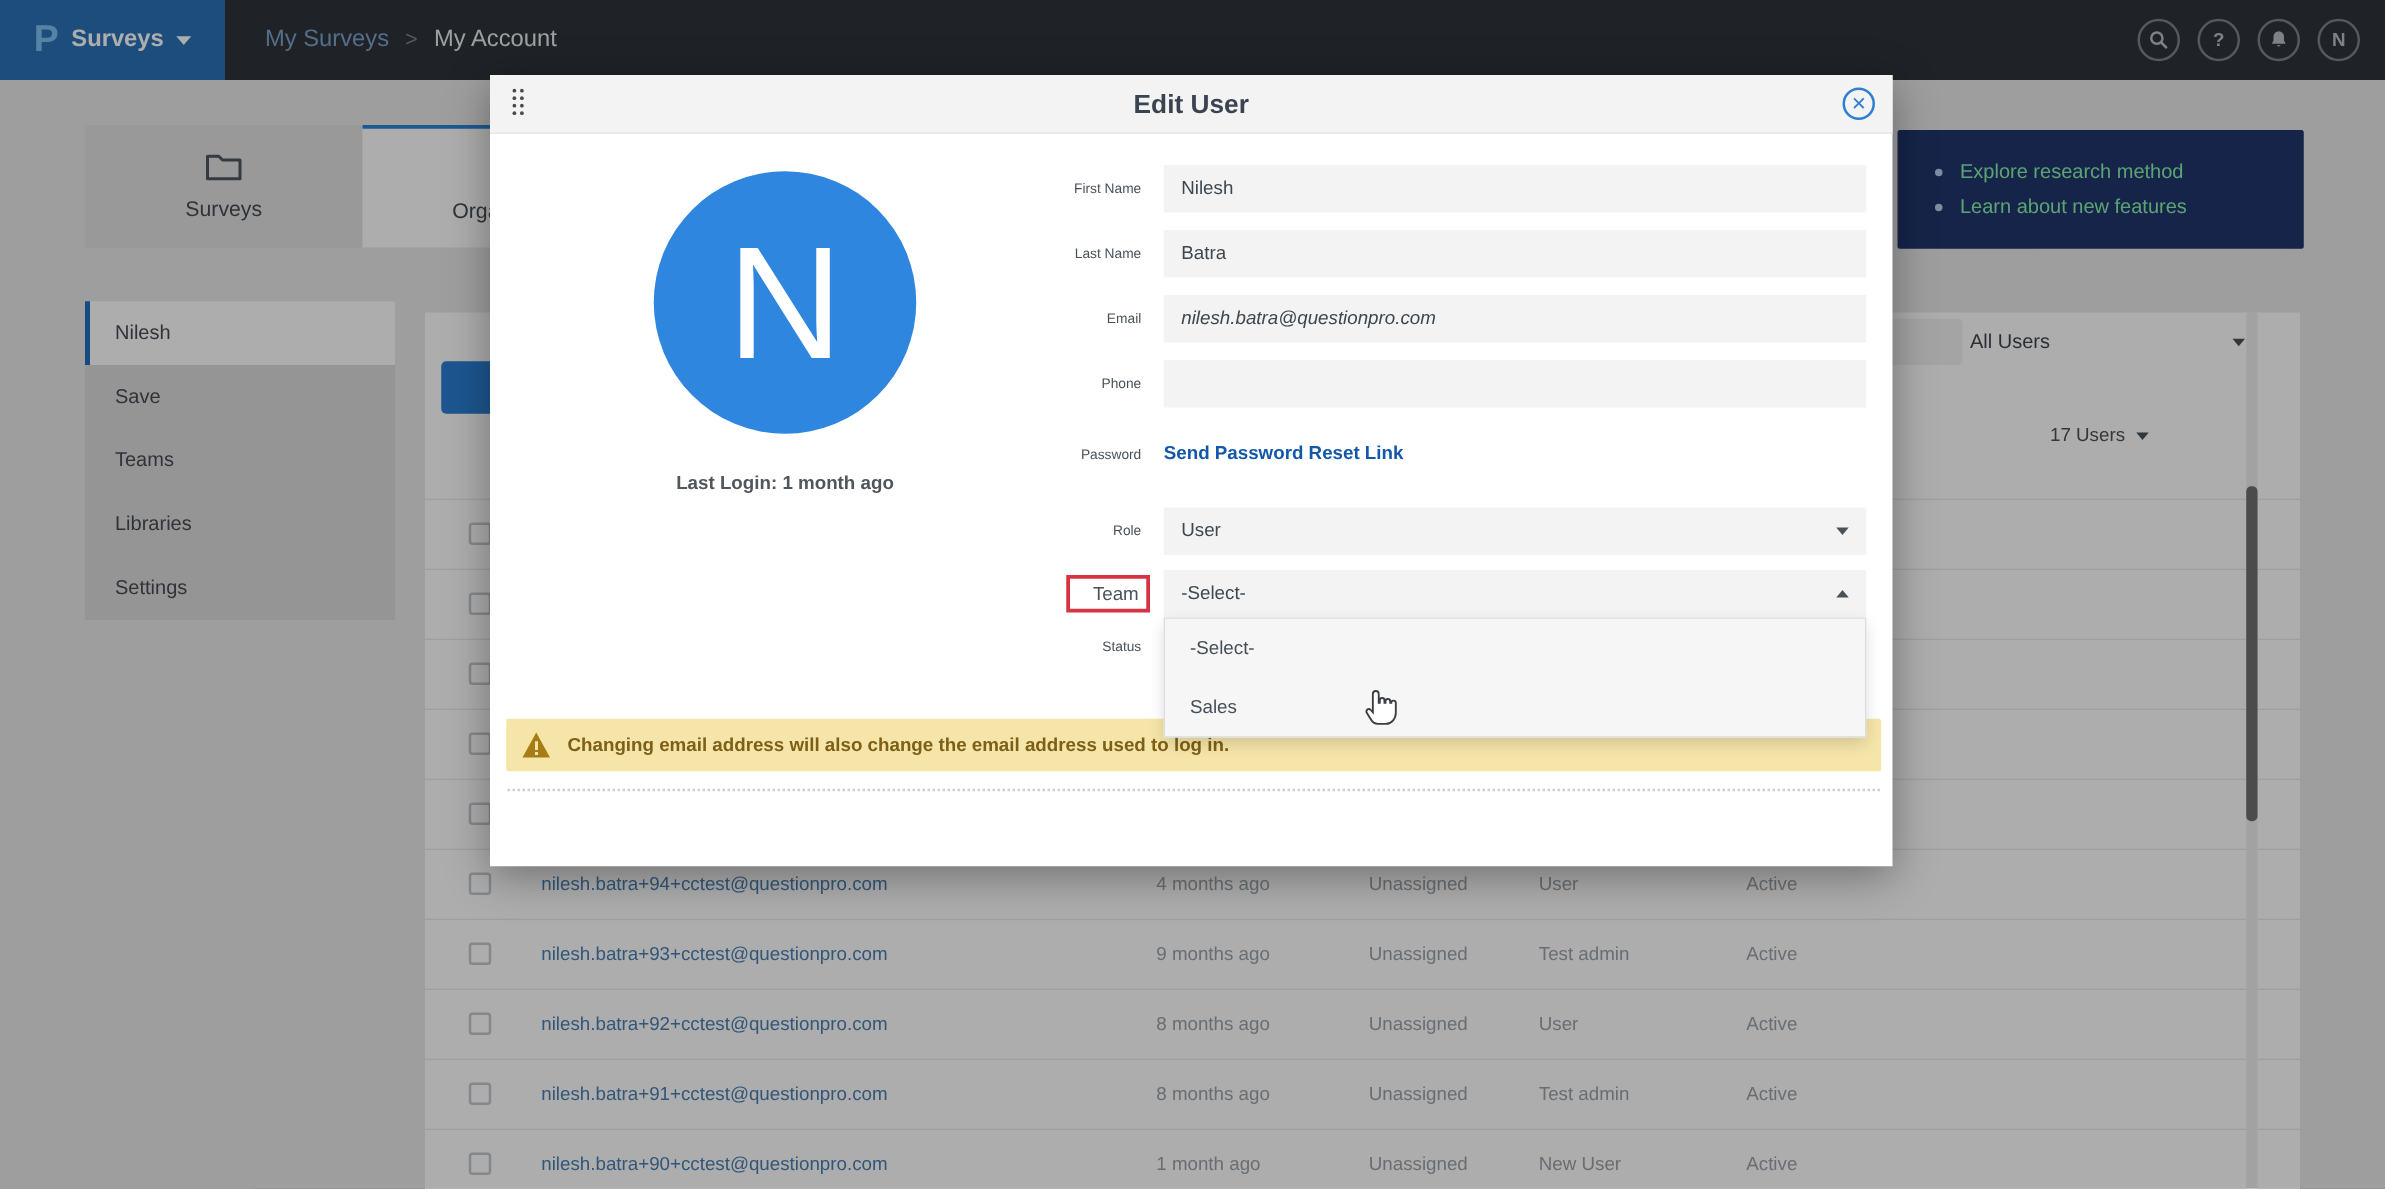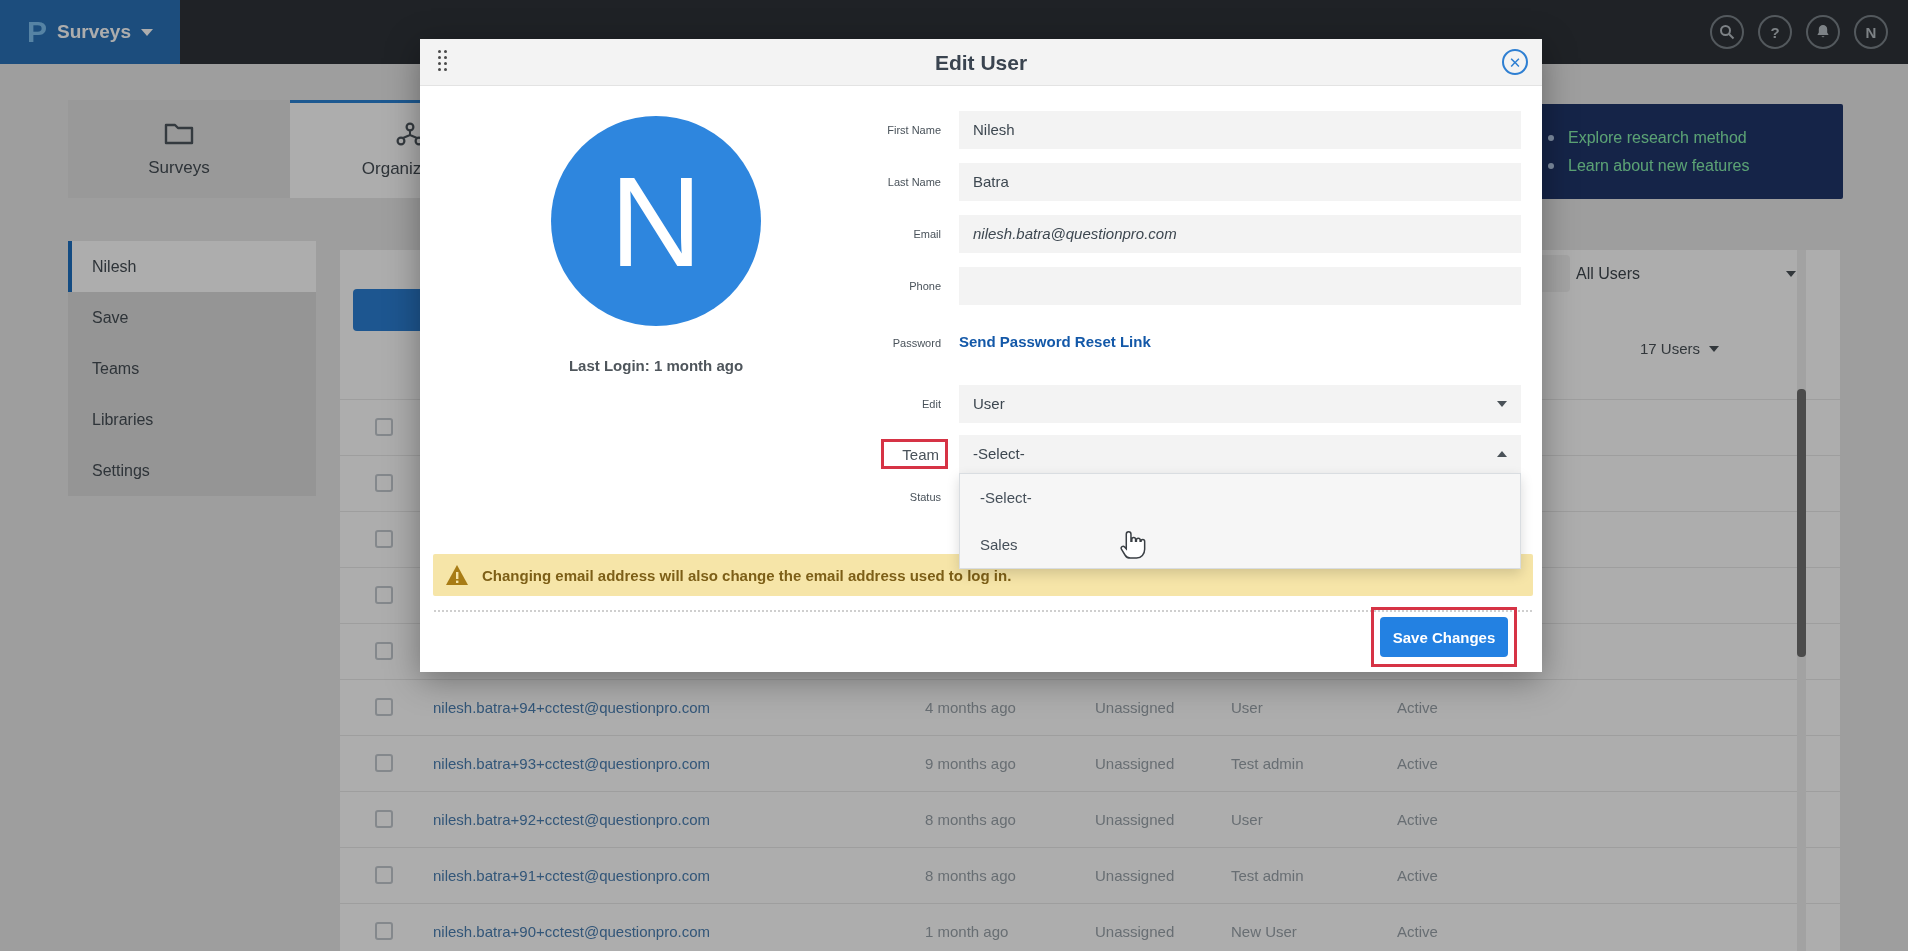--- a/index.html
+++ b/index.html
@@ -55,22 +55,22 @@
   .sb-thumb{position:absolute;left:1457px;top:139px;width:9px;height:268px;background:#6f6f6f;border-radius:4px;cursor:pointer;}
 
   
   .promo{position:absolute;left:1518px;top:104px;width:325px;height:95px;background:#20356b;border-radius:2px;
          box-sizing:border-box;padding:20px 0 0 30px;}
   .promo-line{display:flex;align-items:center;gap:14px;color:#86efac;font-size:16px;line-height:28px;cursor:pointer;}
   .dot{width:6px;height:6px;border-radius:50%;background:#b9cfec;flex:none;}
 
   
   .overlay{position:absolute;left:0;top:0;width:1908px;height:951px;background:rgba(0,0,0,0.32);z-index:40;}
-  .modal{position:absolute;left:392px;top:39px;width:1122px;height:633px;background:#ffffff;z-index:50;
-         box-shadow:0 8px 32px rgba(0,0,0,0.35);margin-left:28px;}
+  .modal{position:absolute;left:392px;top:60px;width:1122px;height:633px;background:#ffffff;z-index:50;
+         box-shadow:0 8px 32px rgba(0,0,0,0.35);}
   .m-header{position:absolute;left:0;top:0;width:100%;height:47px;background:#f3f3f3;border-bottom:1px solid #e3e3e3;box-sizing:border-box;}
   .m-title{position:absolute;left:0;width:100%;text-align:center;line-height:47px;font-size:21px;font-weight:700;color:#3a4450;}
   .handle{position:absolute;left:18px;top:11px;display:grid;grid-template-columns:3px 3px;grid-gap:3px;cursor:grab;}
   .handle i{width:3px;height:3px;background:#4a4a4a;border-radius:50%;}
   .m-close{position:absolute;right:14px;top:10px;width:26px;height:26px;border:2px solid #2e7fd2;border-radius:50%;
            box-sizing:border-box;color:#2e7fd2;font-size:15px;font-weight:700;display:flex;align-items:center;
            justify-content:center;cursor:pointer;line-height:1;}
   .avatar-big{position:absolute;left:131px;top:77px;width:210px;height:210px;border-radius:50%;background:#2e86de;
               display:flex;align-items:center;justify-content:center;color:#fff;font-size:128px;font-weight:400;}
   .last-login{position:absolute;left:86px;top:318px;width:300px;text-align:center;font-size:15px;font-weight:700;color:#4f565c;}
@@ -100,20 +100,25 @@
 <body>
 
 <div class="app">
 
   <header class="topbar">
     <div class="logo-box">
       <span class="logo-glyph">P</span>
       <span class="product-label">Surveys</span>
       <span class="caret down"></span>
     </div>
+    <nav class="breadcrumb">
+      <span class="bc-first">My Surveys</span>
+      <span class="bc-sep">&gt;</span>
+      <span class="bc-current">My Account</span>
+    </nav>
     <div class="top-icon" style="left:1710px;">
       <svg width="16" height="16" viewBox="0 0 16 16">
           <circle cx="6.5" cy="6.5" r="4.5" fill="none" stroke="#b9c0c6" stroke-width="2"></circle>
           <line x1="10" y1="10" x2="14.5" y2="14.5" stroke="#b9c0c6" stroke-width="2"></line>
         </svg>
     </div>
     <div class="top-icon" style="left:1758px;">
       <span>?</span>
     </div>
     <div class="top-icon" style="left:1806px;">
@@ -313,21 +318,21 @@
 
     <div class="flabel" style="top:176px;line-height:38px;">Email</div>
     <div class="ffield" style="top:176px;font-style:italic;"><span>nilesh.batra@questionpro.com</span></div>
 
     <div class="flabel" style="top:228px;line-height:38px;">Phone</div>
     <div class="ffield" style="top:228px;"><span></span></div>
 
     <div class="flabel" style="top:294px;line-height:20px;">Password</div>
     <div class="pw-link">Send Password Reset Link</div>
 
-    <div class="flabel" style="top:346px;line-height:38px;">Edit</div>
+    <div class="flabel" style="top:346px;line-height:38px;">Role</div>
     <div class="ffield" style="top:346px;">
       <span>User</span>
       <span class="caret sm-down"></span>
     </div>
 
     <div class="team-red-box">
         <span>Team</span>
       </div>
     <div class="ffield" style="top:396px;">
       <span>-Select-</span>
@@ -349,18 +354,15 @@
       <svg width="24" height="22" viewBox="0 0 24 22">
         <path d="M12 1 23 21H1z" fill="#a87c15"></path>
         <rect x="11" y="8" width="2.4" height="7" fill="#f6e5a8"></rect>
         <rect x="11" y="16.6" width="2.4" height="2.4" fill="#f6e5a8"></rect>
       </svg>
       <span class="warn-text">Changing email address will also change the email address used to log in.</span>
     </div>
 
     <div class="dotted-sep"></div>
 
-    <div class="save-red-box">
-      <button class="save-btn">Save Changes</button>
-    </div>
   </div>
 
 </div>
 
 </body></html>

